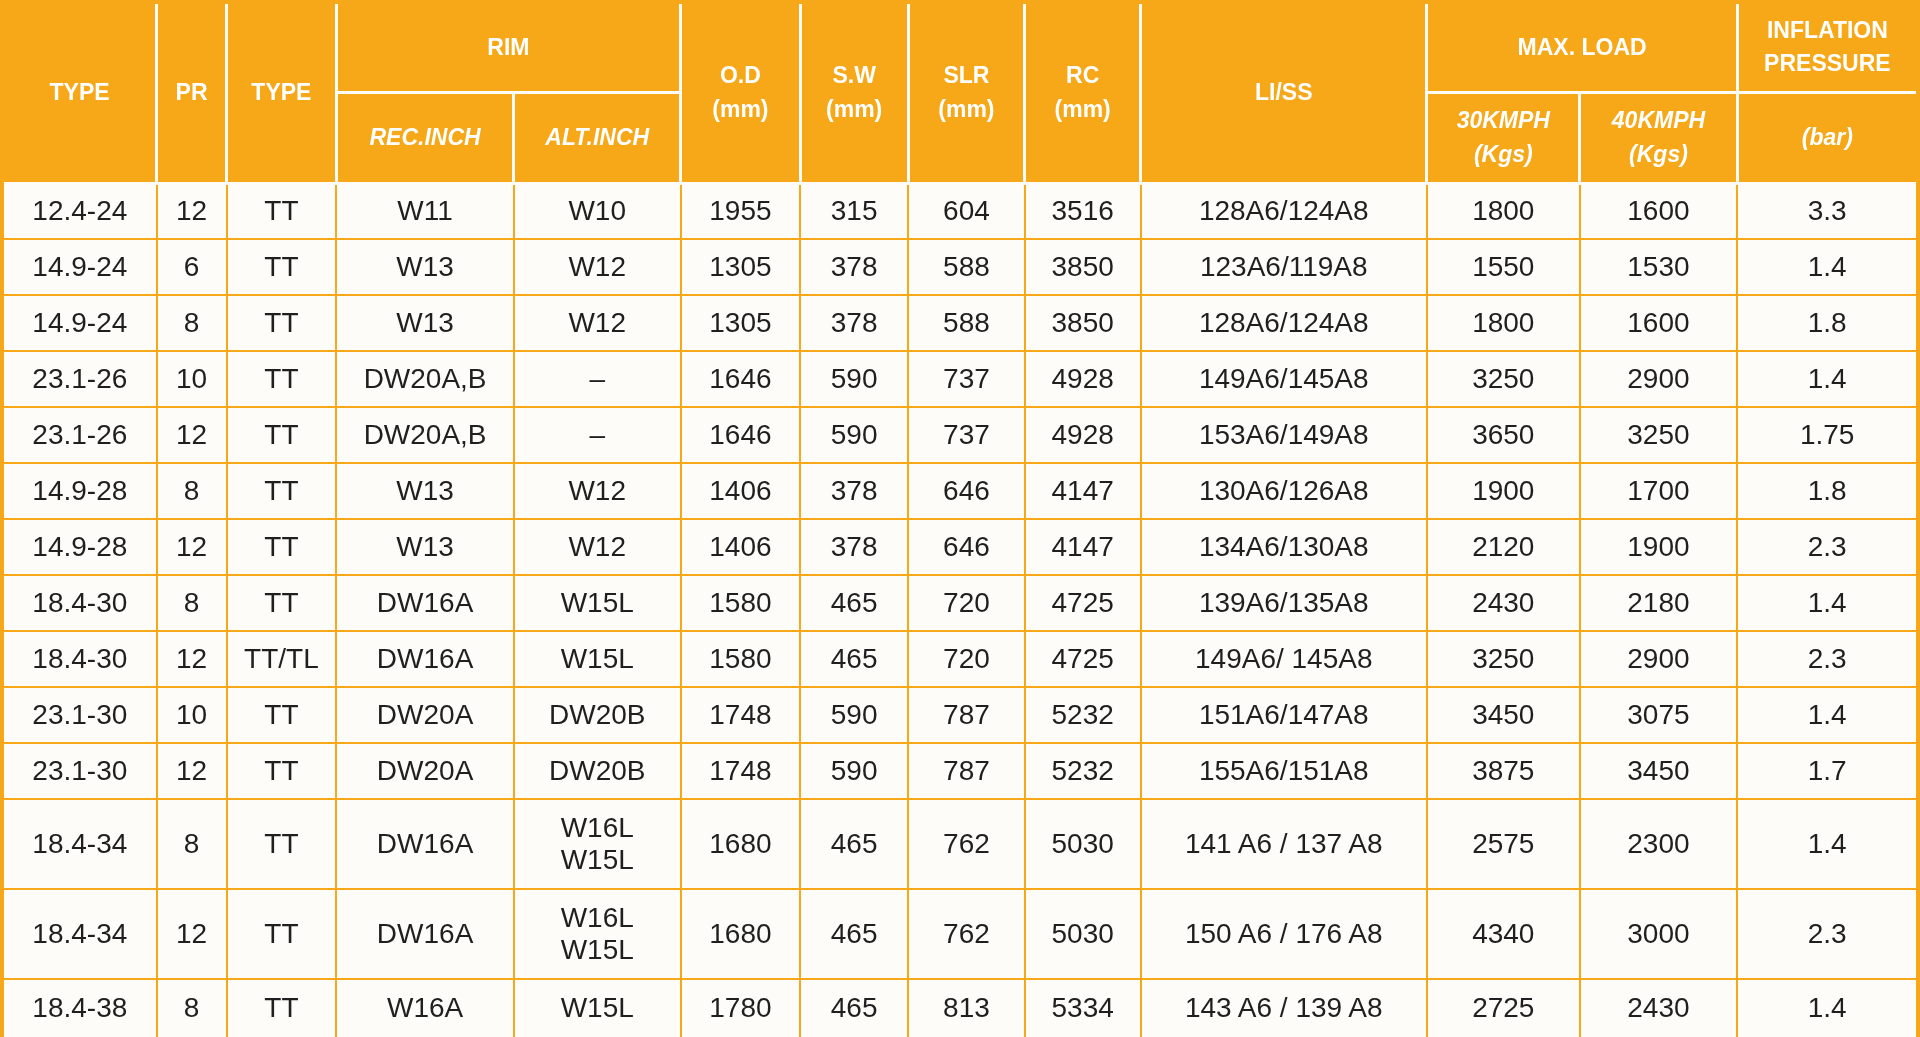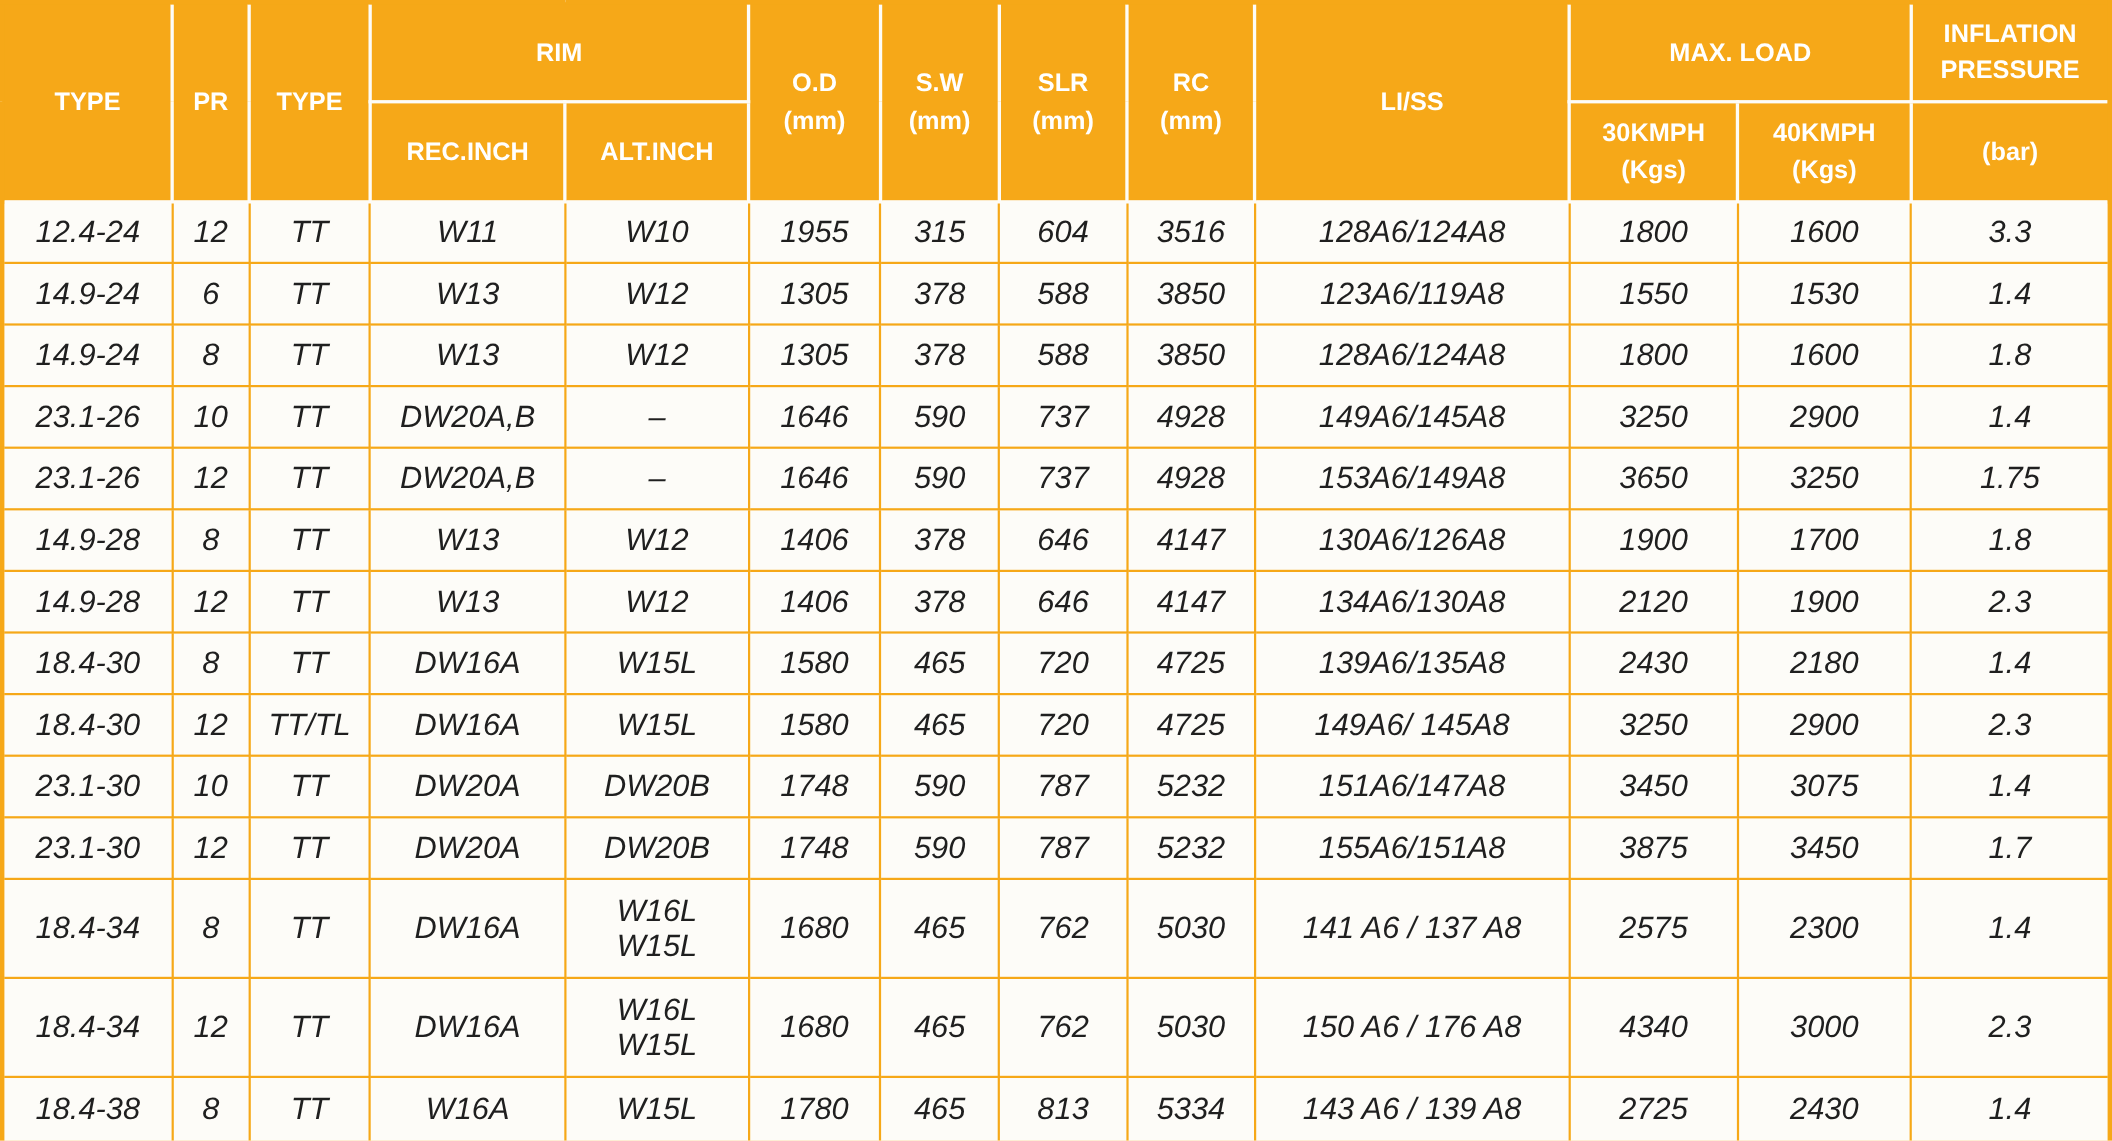--- a/index.html
+++ b/index.html
@@ -27,33 +27,33 @@
     font-weight: bold;
     font-size: 23px;
     line-height: 1.45;
     text-align: center;
     vertical-align: middle;
     border: 3px solid #FDFCF8;
     white-space: pre-line;
     padding: 0 4px;
   }
   table.spec-table thead tr.hdr-top { height: 90px; }
-  table.spec-table thead tr.hdr-sub { height: 91px; }
+  table.spec-table thead tr.hdr-sub { height: 91px; font-style: italic; }
   table.spec-table td {
     background: #FDFCF8;
     color: #1F1F1F;
     font-size: 28px;
     text-align: center;
     vertical-align: middle;
     border: 2px solid #F6A818;
     white-space: pre-line;
     line-height: 1.15;
     padding: 0 4px;
   }
-  table.spec-table tbody tr { height: 56px; font-style: italic; }
+  table.spec-table tbody tr { height: 56px; }
   table.spec-table tbody tr:nth-child(12),
   table.spec-table tbody tr:nth-child(13) { height: 90px; }
   table.spec-table tbody tr:last-child { height: 60px; }
 </style>
 </head>
 <body>
 
 <div class="spec-table-wrap">
   <table class="spec-table">
     <colgroup>

